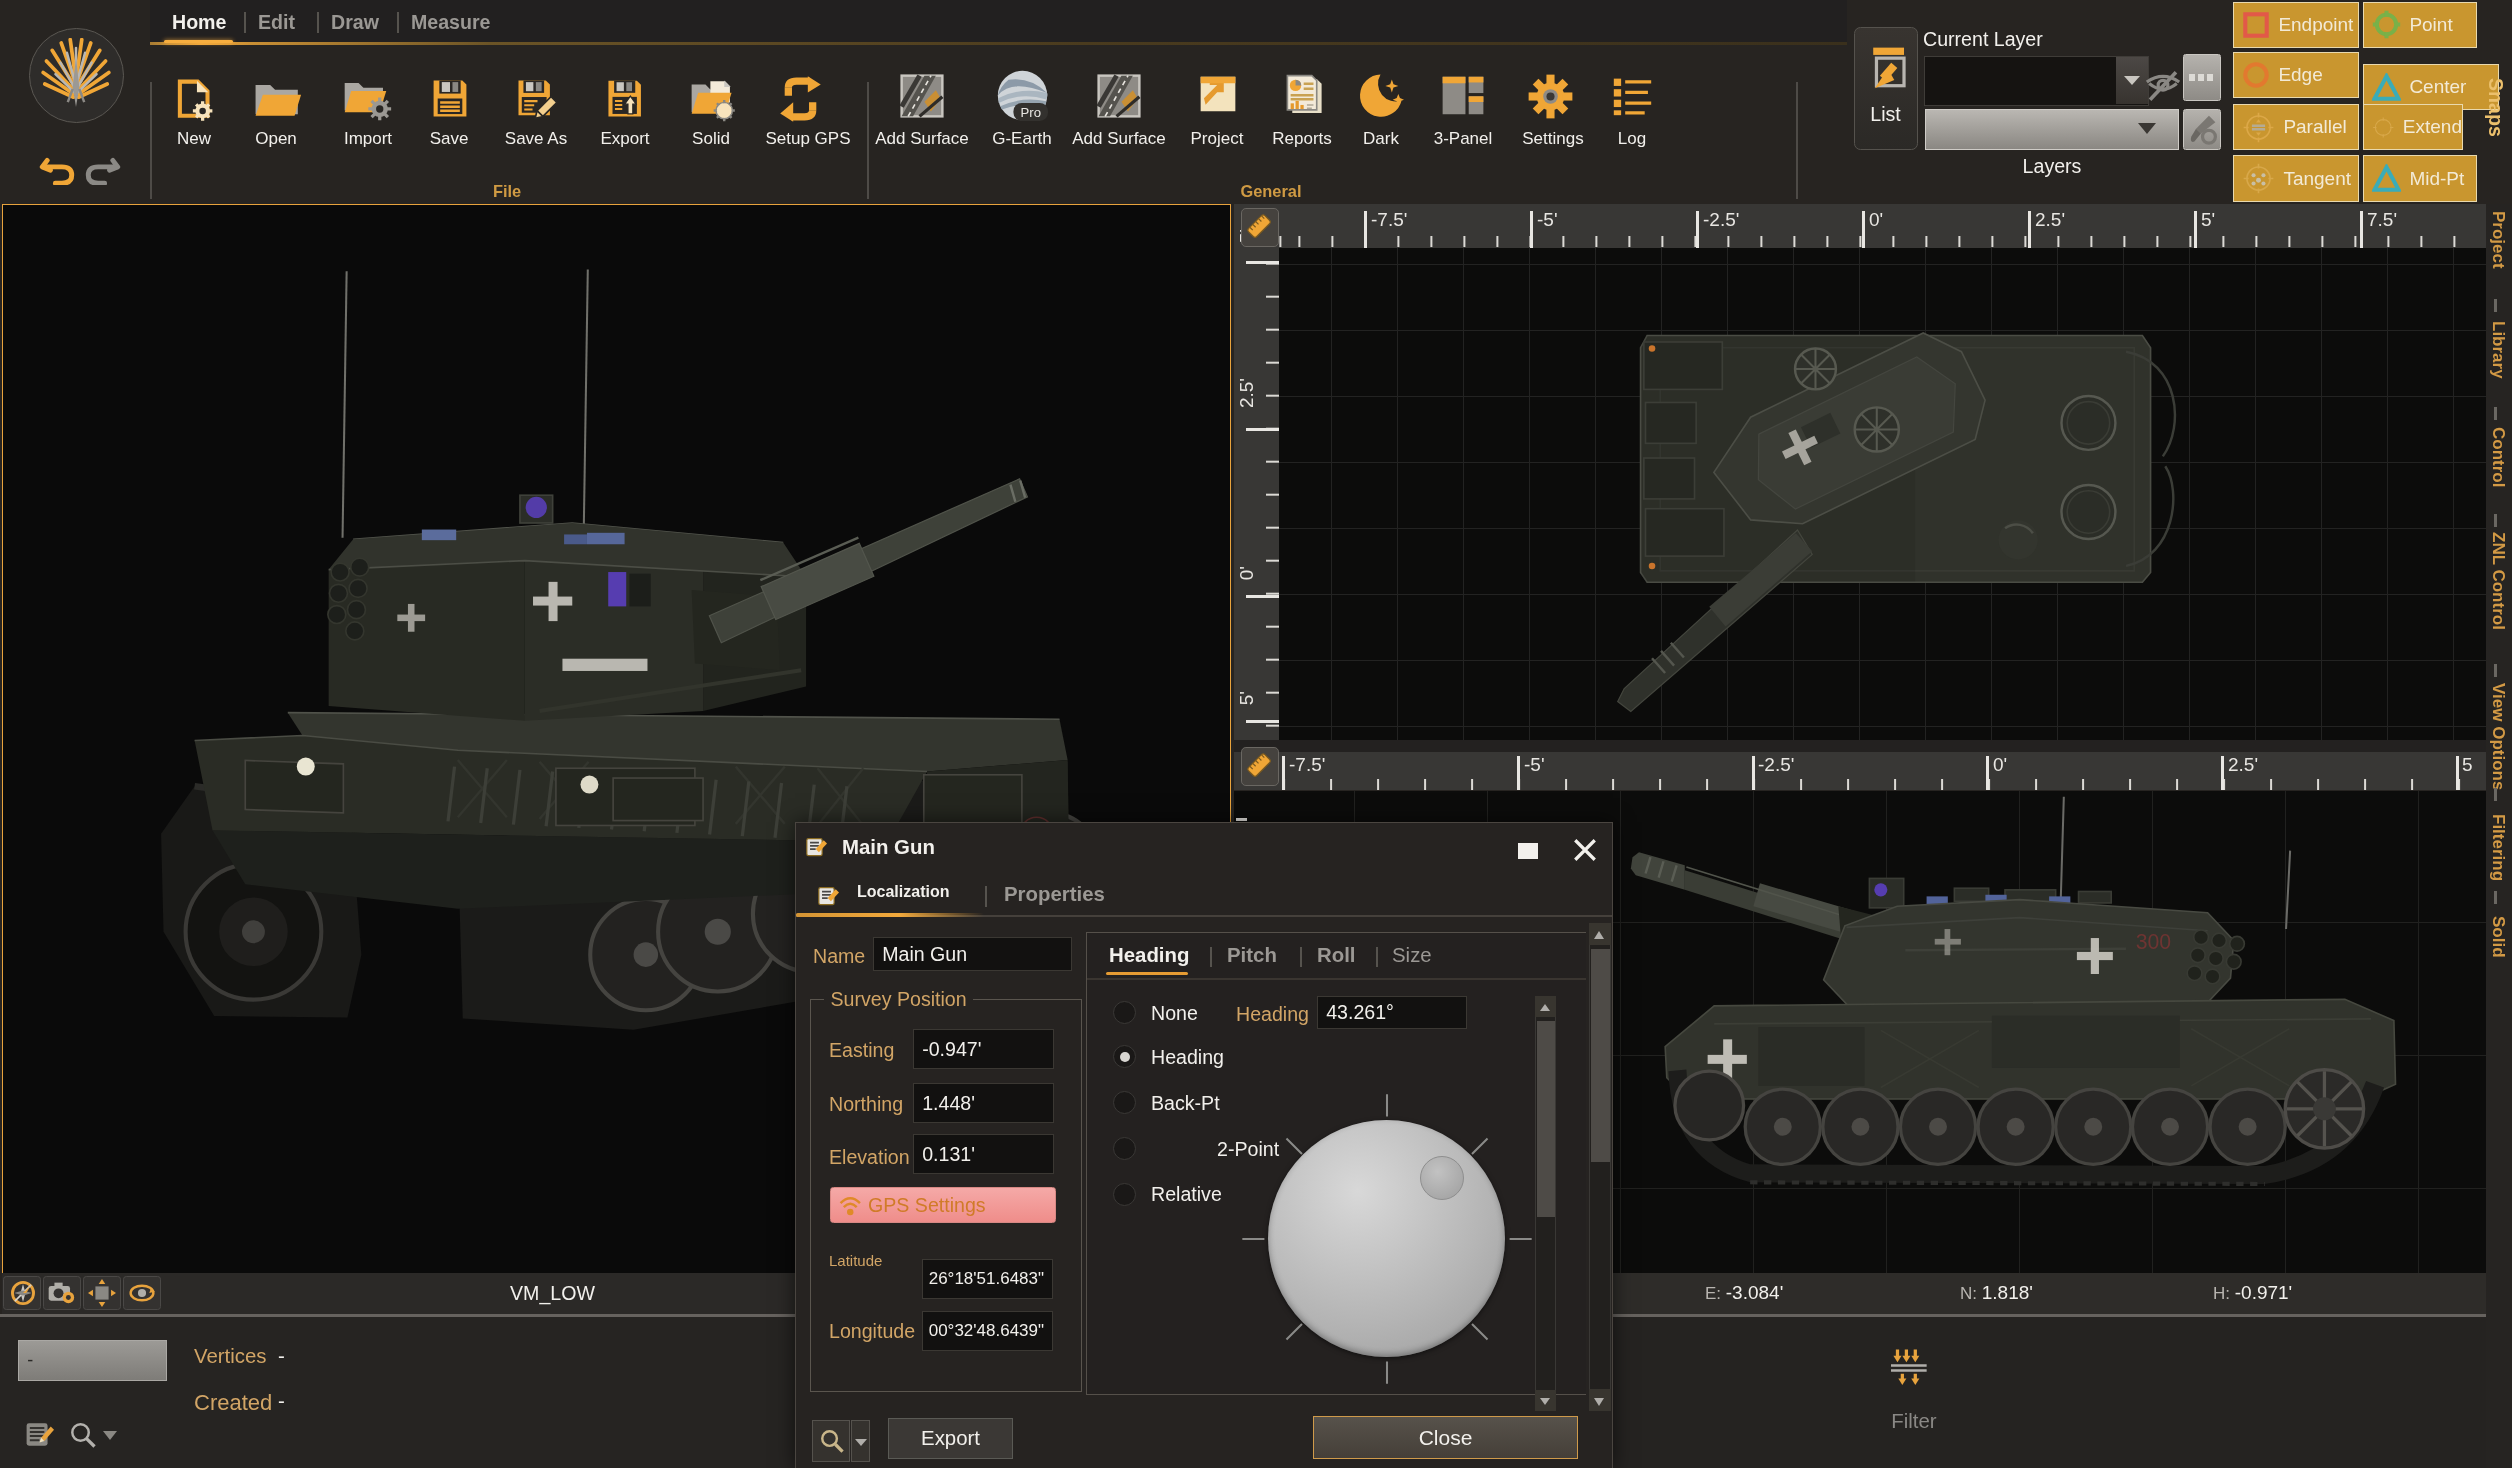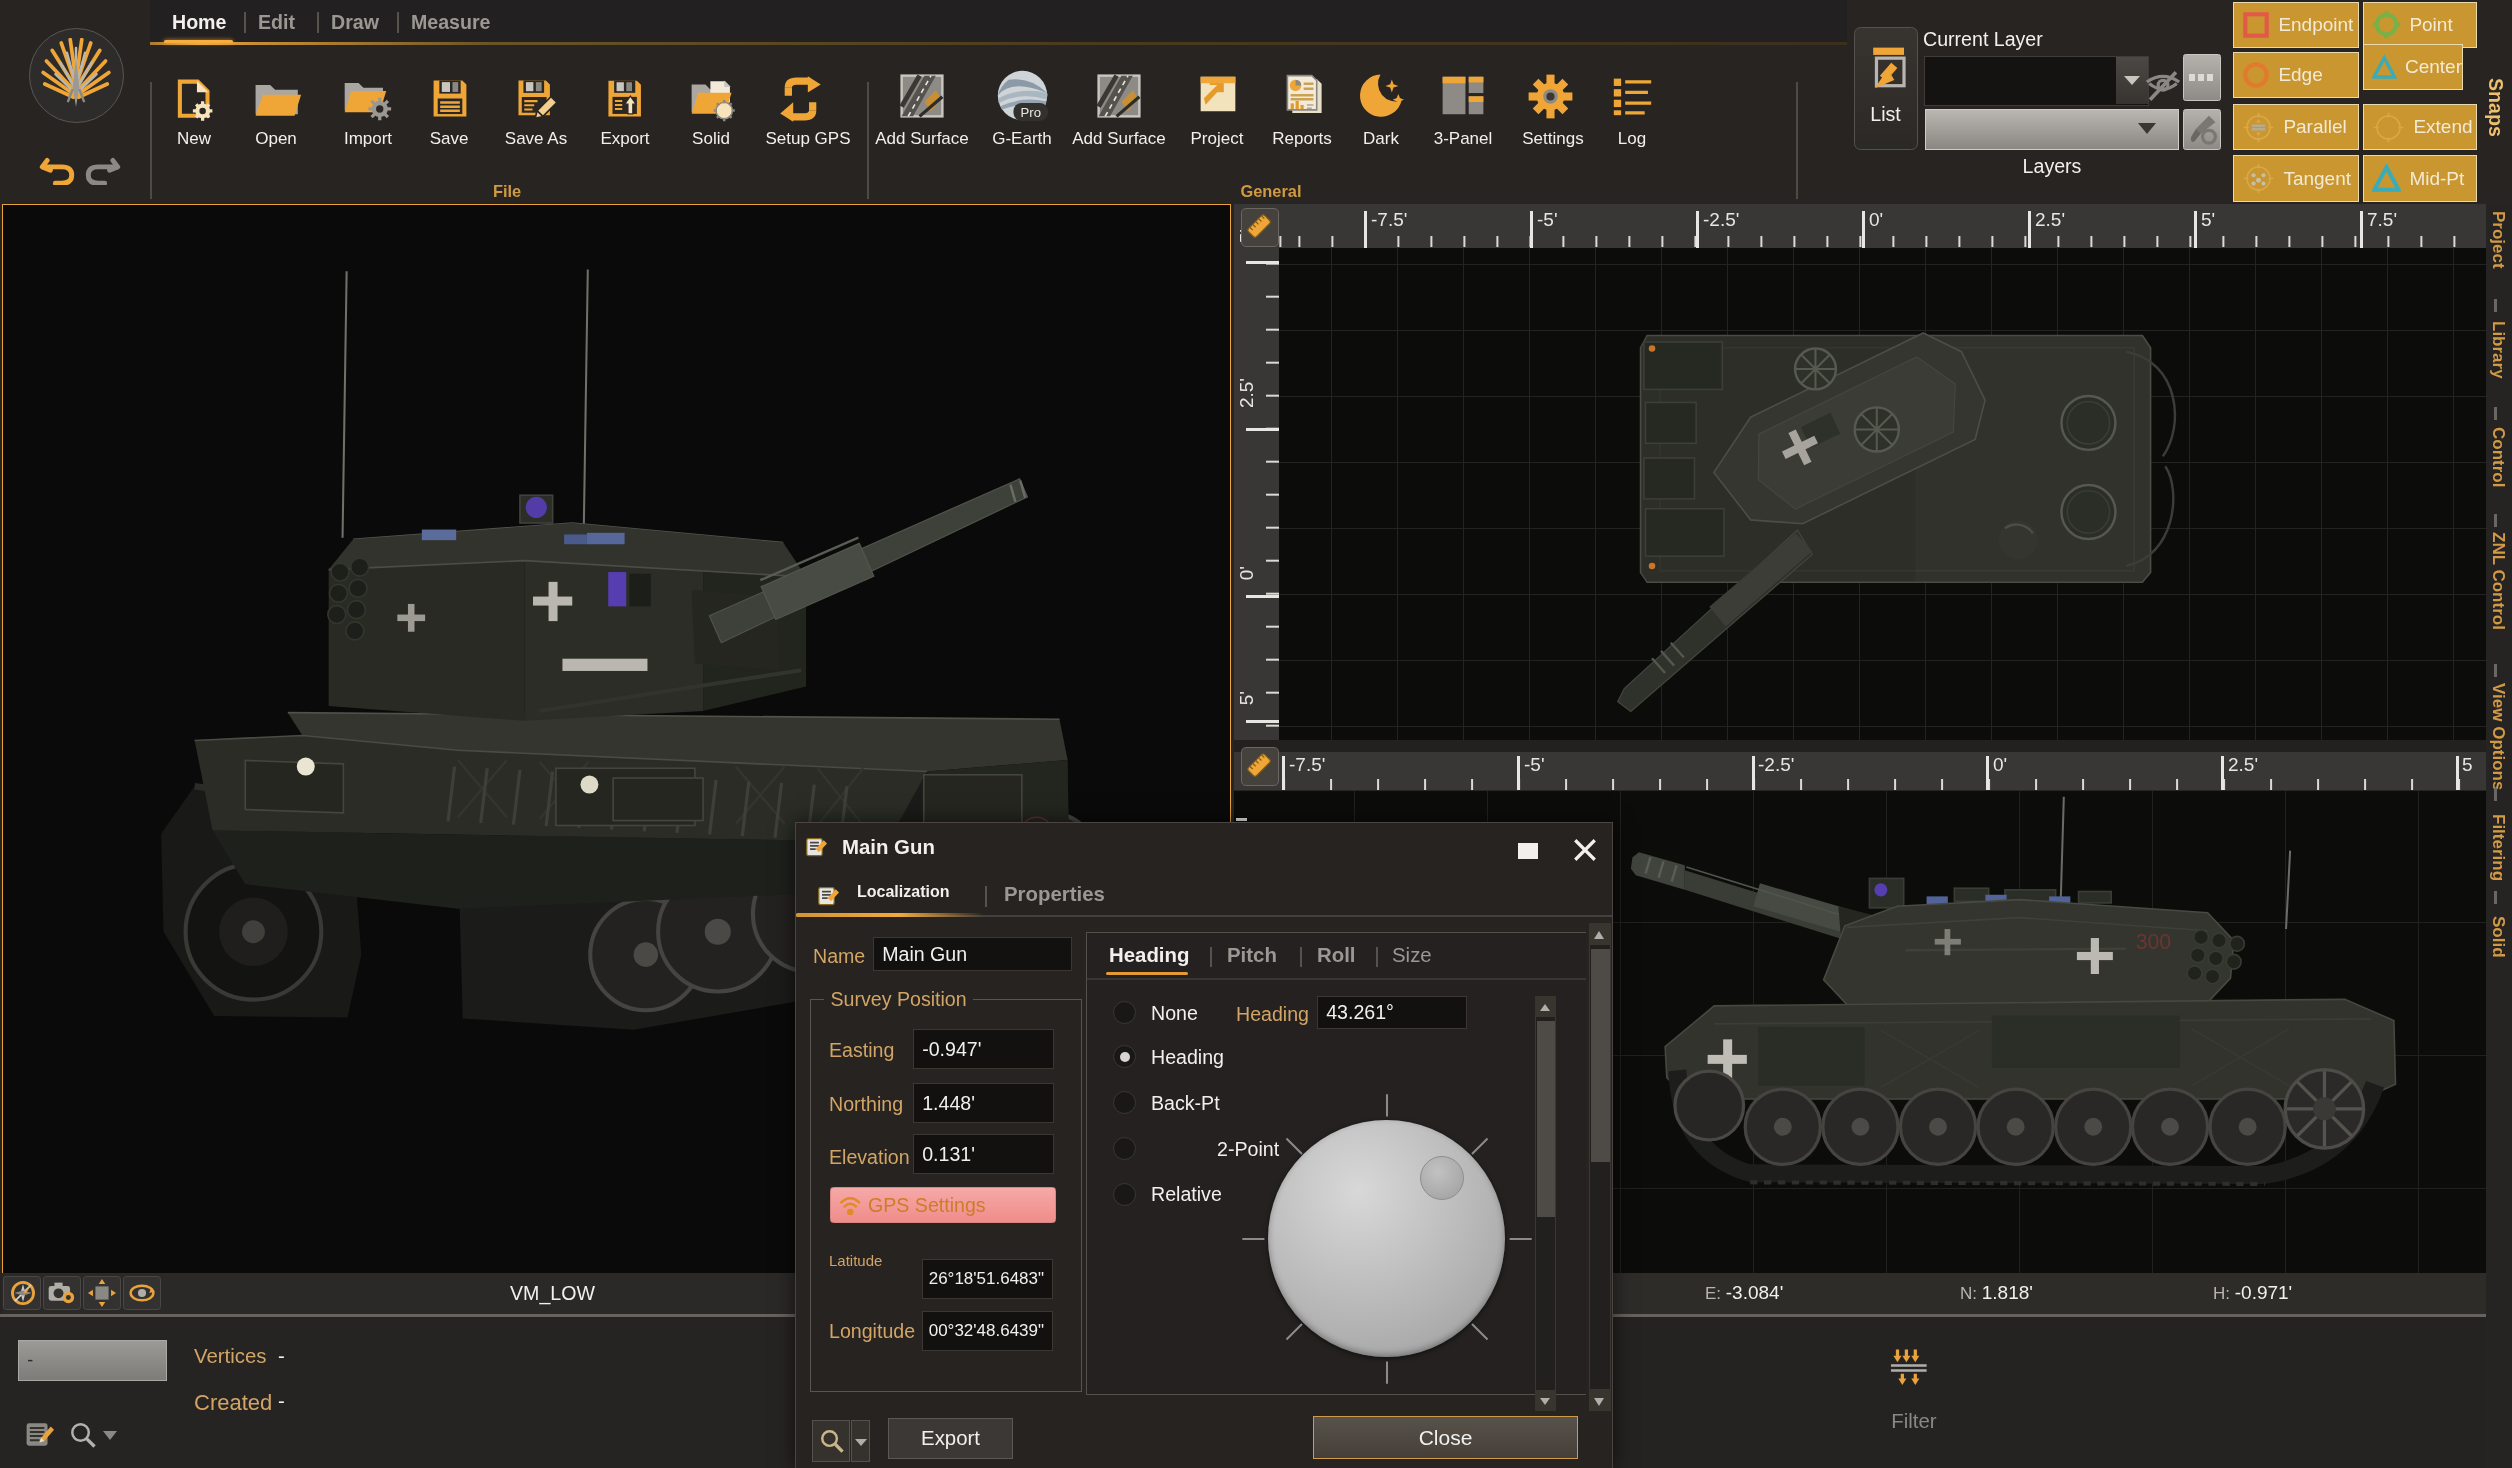--- a/index.html
+++ b/index.html
@@ -299,34 +299,34 @@
     </svg>Endpoint</div>
 <div class="a snap" style="left:2363px;top:1.6px;width:114px;height:46px"><svg width="29" height="29" viewBox="0 0 36 36">
       <circle cx="18" cy="18" r="12" fill="none" stroke="#79b149" stroke-width="5"></circle>
       <g stroke="#79b149" stroke-width="5">
         <path d="M18 1 V8 M18 28 V35 M1 18 H8 M28 18 H35"></path>
       </g>
     </svg>Point</div>
 <div class="a snap" style="left:2233px;top:52px;width:126px;height:46px"><svg width="28" height="28" viewBox="0 0 34 34">
       <circle cx="17" cy="17" r="13" fill="none" stroke="#e2792f" stroke-width="5"></circle>
     </svg>Edge</div>
-<div class="a snap" style="left:2363px;top:44px;width:100px;height:46px"><svg width="29" height="29" viewBox="0 0 36 36">
+<div class="a snap" style="left:2363px;top:64px;width:136px;height:46px"><svg width="29" height="29" viewBox="0 0 36 36">
       <path d="M18 4 L33 32 H3 Z" fill="none" stroke="#3aacb8" stroke-width="5"></path>
     </svg>Center</div>
 <div class="a snap" style="left:2233px;top:104px;width:126px;height:46px"><svg width="33" height="33" viewBox="0 0 40 40">
       <circle cx="20" cy="20" r="14" fill="none" stroke="#dca848" stroke-width="2"></circle>
       <g stroke="#dca848" stroke-width="2">
         <path d="M20 2 V8 M20 32 V38 M2 20 H8 M32 20 H38"></path>
       </g>
       <g stroke="#b5ab93" stroke-width="3">
         <path d="M12 18 H28 M12 22 H28"></path>
       </g>
       <path d="M20 10 L17 14 H23 Z M20 30 L17 26 H23 Z" fill="#dca848"></path>
     </svg>Parallel</div>
-<div class="a snap" style="left:2363px;top:104px;width:114px;height:46px"><svg width="33" height="33" viewBox="0 0 40 40">
+<div class="a snap" style="left:2363px;top:104px;width:100px;height:46px"><svg width="33" height="33" viewBox="0 0 40 40">
       <circle cx="20" cy="20" r="14" fill="none" stroke="#d8a84a" stroke-width="2"></circle>
       <g stroke="#d8a84a" stroke-width="2">
         <path d="M20 2 V8 M20 32 V38 M2 20 H8 M32 20 H38"></path>
       </g>
     </svg>Extend</div>
 <div class="a snap" style="left:2233px;top:155px;width:126px;height:47px"><svg width="33" height="33" viewBox="0 0 40 40">
       <circle cx="20" cy="20" r="14" fill="none" stroke="#d8a84a" stroke-width="2"></circle>
       <g stroke="#d8a84a" stroke-width="2">
         <path d="M20 2 V8 M20 32 V38 M2 20 H8 M32 20 H38"></path>
       </g>

